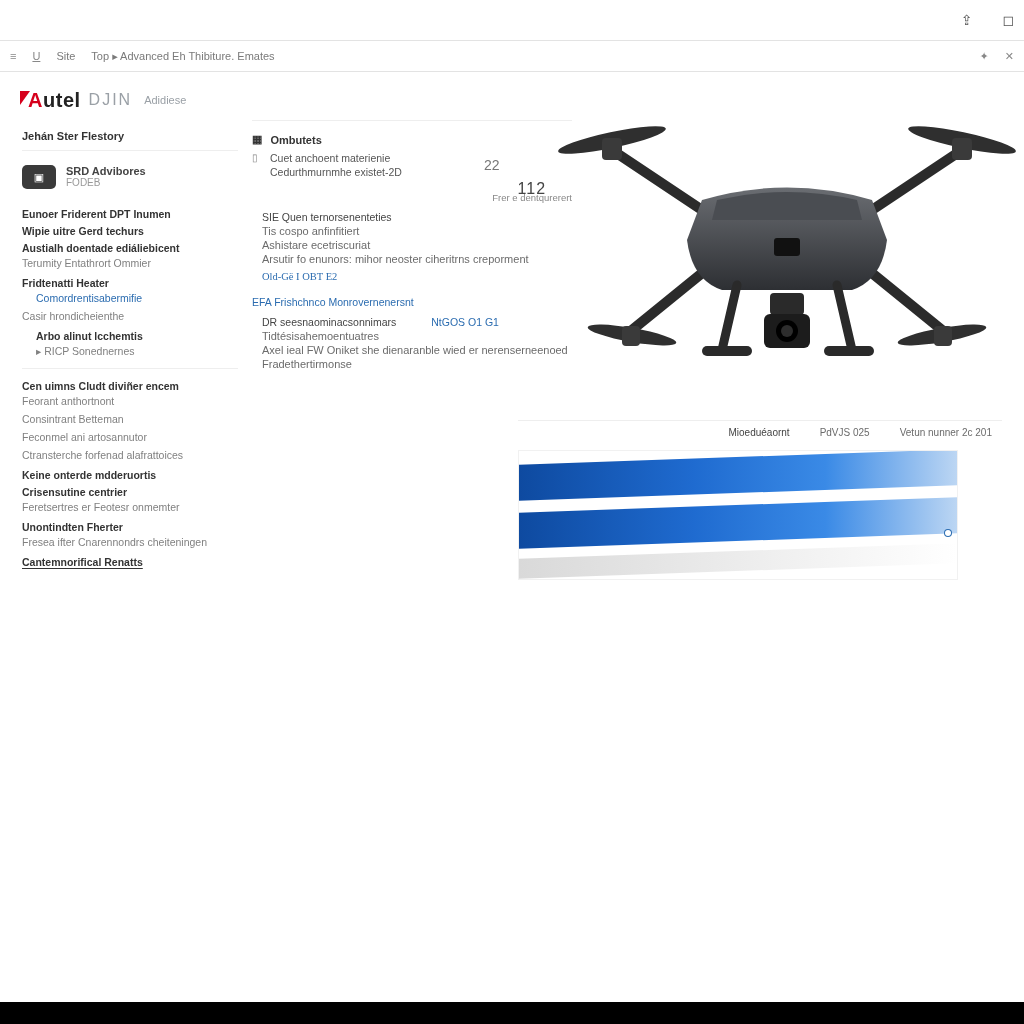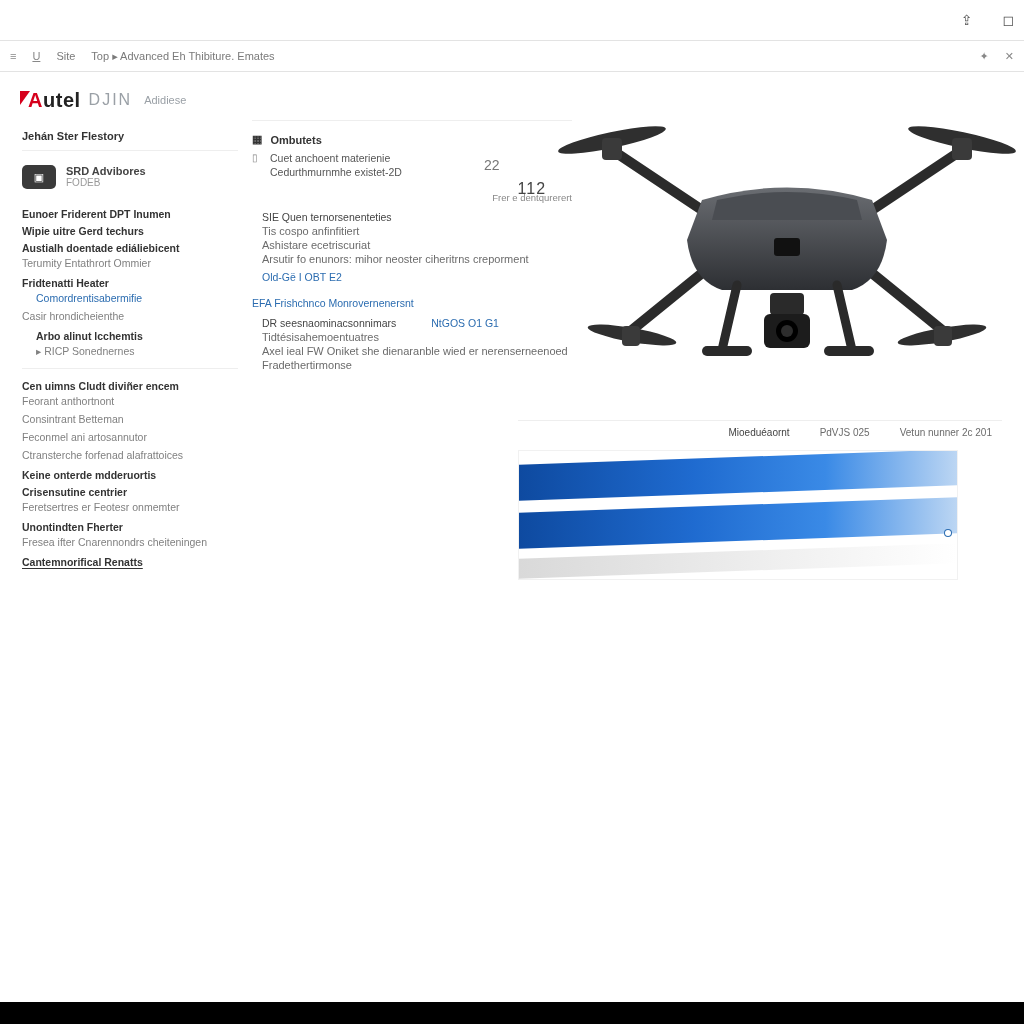--- a/index.html
+++ b/index.html
@@ -34,21 +34,21 @@
   .sidebar .divider { border-top: 1px solid #eee; margin: 8px 0 6px 0; }
 
   .main { flex: 1; display: flex; gap: 18px; position: relative; }
   .col-article { width: 320px; padding-top: 4px; font-size: 10.5px; color: #555; border-top: 1px solid #eee; }
   .col-article .hdr { display:flex; align-items:center; gap:8px; font-size:11px; font-weight:600; color:#333; margin-bottom:6px; padding-top:8px;}
   .col-article .row { display:flex; align-items:flex-start; gap:8px; margin: 2px 0; }
   .col-article .row .ic { width:10px; color:#888; font-size:10px; }
   .col-article .kicker { font-size:9.5px; color:#888; margin: 14px 0 6px 0; text-align: right; }
   .col-article .sec-title { font-size:10.5px; color:#444; margin: 8px 0 2px 10px; }
   .col-article .line { font-size:11px; color:#6b6b6b; margin: 2px 0 2px 10px; }
-  .col-article .linkline { font-size:10.5px; color:#2b6cb0; margin: 6px 0 4px 10px; }
+  .col-article .linkline { font-size:10.5px; color:#2b6cb0; margin: 6px 0 4px 10px; font-family: Liberation Serif, serif; }
   .col-article .group-title { font-size:10.5px; color:#2b6cb0; margin: 14px 0 4px 0; }
   .col-article .model { font-size:10.5px; color:#2b6cb0; }
   .col-article .stat { display:flex; align-items:center; gap:18px; position:absolute; left: 232px; top: 12px; }
   .col-article .stat .num { font-size: 16px; color:#444; letter-spacing:1px;margin-top:48px; }
   .col-article .stat .num2 { font-size: 14px; color:#777; }
 
   .col-media { flex: 1; position: relative; }
   .drone-wrap { position: absolute; top: -40px; right: -20px; width: 470px; height: 360px; display:flex; align-items:center; justify-content:center; }
   .drone-svg { width: 100%; height: 100%; }
 

